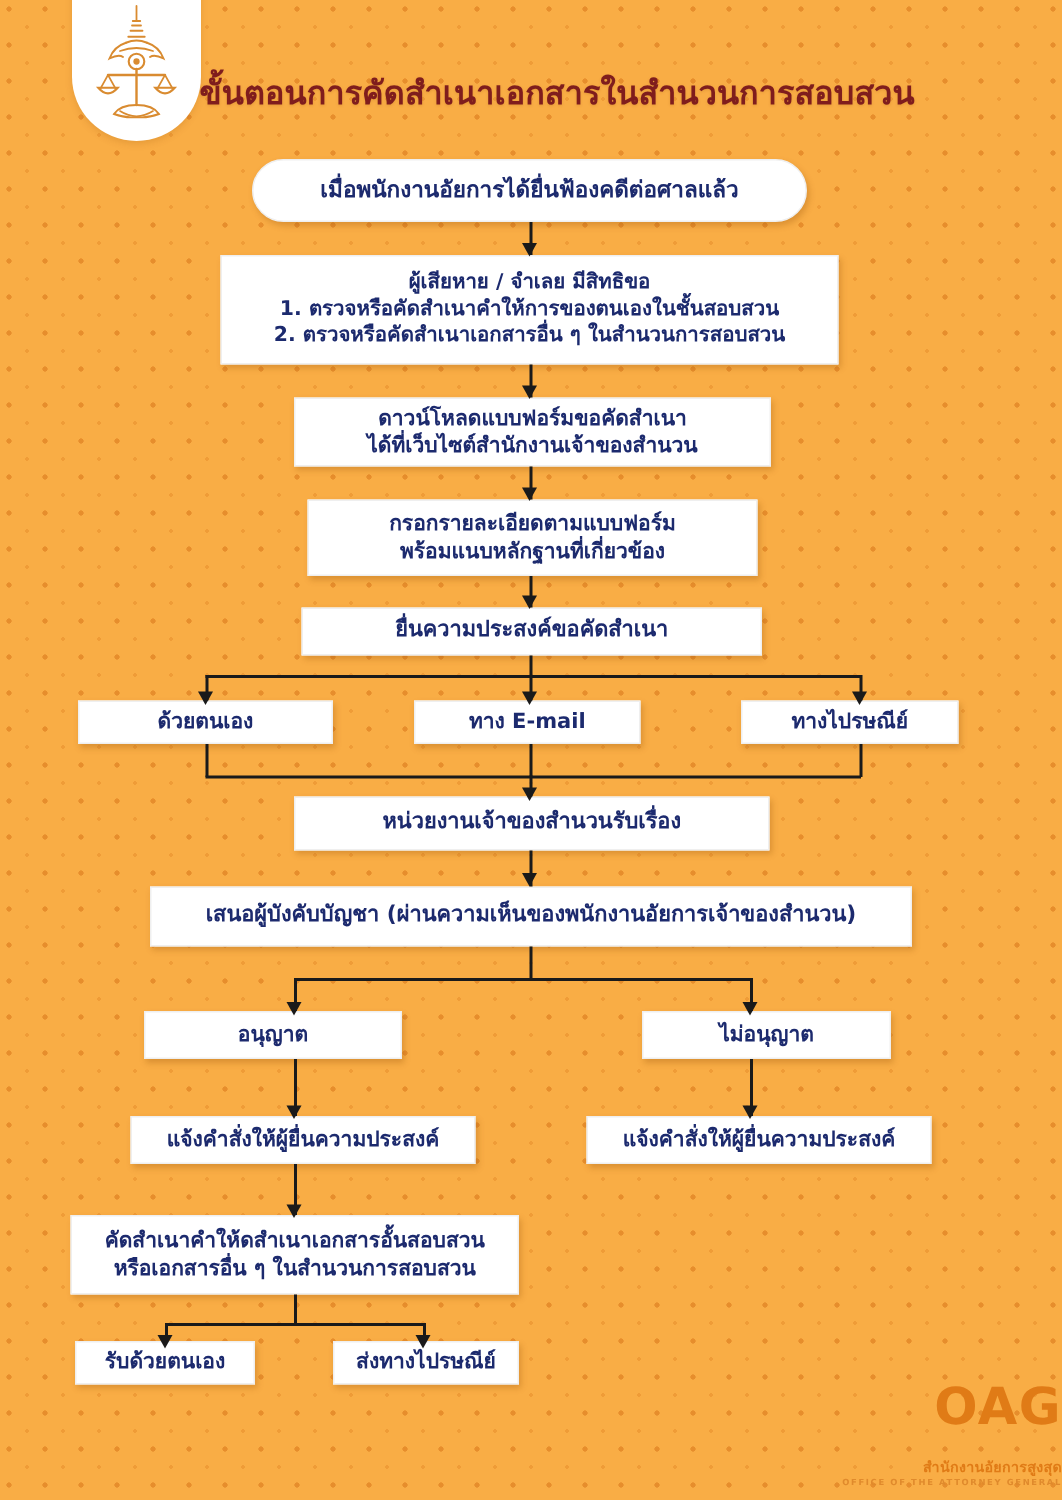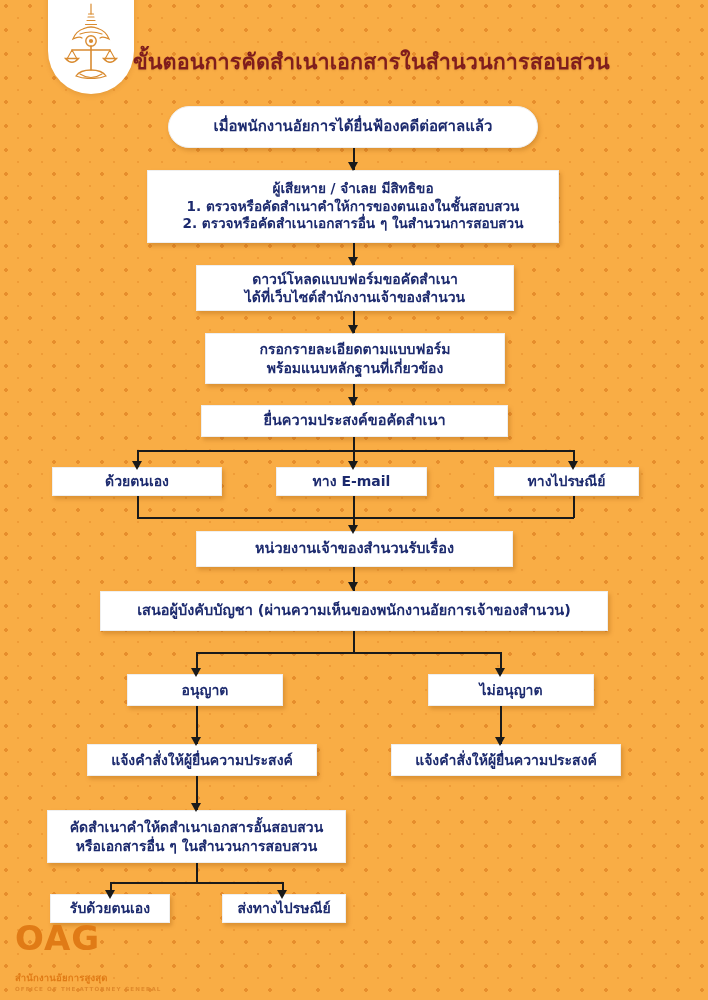--- a/index.html
+++ b/index.html
@@ -107,21 +107,21 @@
     border-right: 5.5px solid transparent;
     border-top: 9px solid #1A1A1A;
     z-index: 1;
   }
 
   
   #footer-logo {
     position: absolute;
     left: 0; bottom: 8px;
     width: 708px;
-    text-align: left;
+    text-align: right;
     z-index: 3;
     padding-left: 15px;
   }
   #oag-word {
     color: #E07B16;
     font-size: 34px;
     font-weight: 700;
     letter-spacing: 1px;
     line-height: 0.98;
   }
@@ -271,21 +271,21 @@
   </div>
 
   <div class="node" style="left:196px; top:531px; width:317px; height:36px; font-size:14.5px;">
     <span class="ln">หน่วยงานเจ้าของสำนวนรับเรื่อง</span>
   </div>
 
   <div class="node" style="left:100px; top:591px; width:508px; height:40px; font-size:14.5px;">
     <span class="ln">เสนอผู้บังคับบัญชา (ผ่านความเห็นของพนักงานอัยการเจ้าของสำนวน)</span>
   </div>
 
-  <div class="node" style="left:127px; top:674px; width:156px; height:32px; font-size:14px;">
+  <div class="node" style="left:96px; top:674px; width:172px; height:32px; font-size:14px;">
     <span class="ln">อนุญาต</span>
   </div>
 
   <div class="node" style="left:428px; top:674px; width:166px; height:32px; font-size:14px;">
     <span class="ln">ไม่อนุญาต</span>
   </div>
 
   <div class="node" style="left:87px; top:744px; width:230px; height:32px; font-size:14px;">
     <span class="ln">แจ้งคำสั่งให้ผู้ยื่นความประสงค์</span>
   </div>

